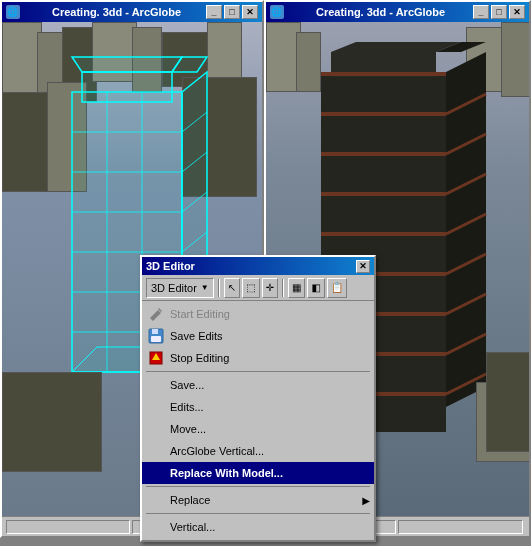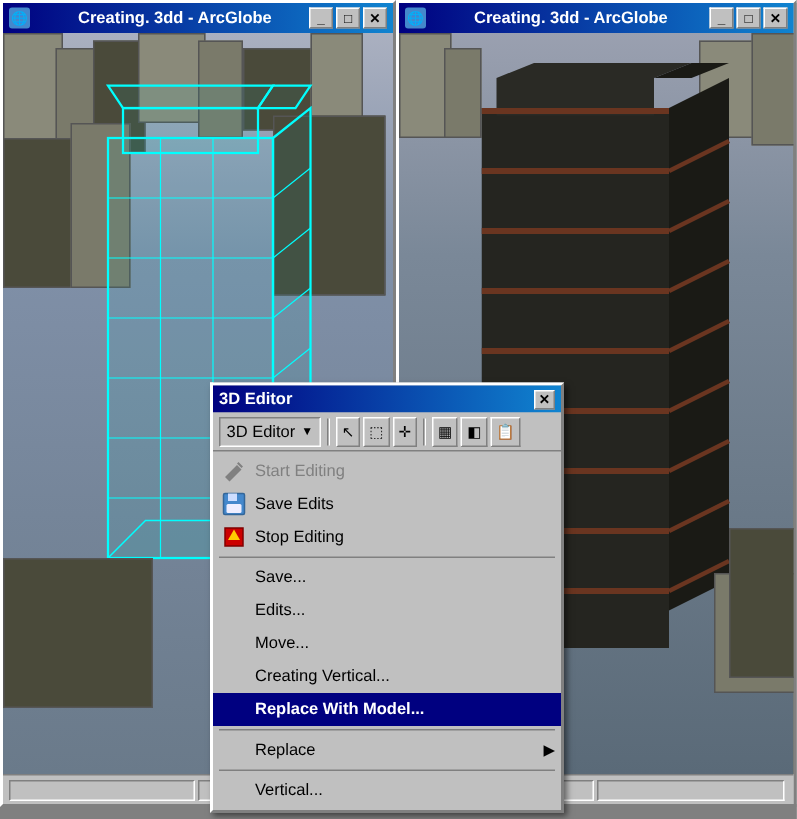--- a/index.html
+++ b/index.html
@@ -541,21 +541,21 @@
         <span class="menu-item-label">Edits...</span>
       </li>
 
       <li class="menu-item">
         <div class="menu-item-icon"></div>
         <span class="menu-item-label">Move...</span>
       </li>
 
       <li class="menu-item">
         <div class="menu-item-icon"></div>
-        <span class="menu-item-label">Creating Vertical...</span>
+        <span class="menu-item-label">ArcGlobe Vertical...</span>
       </li>
 
       <li class="menu-item highlighted">
         <div class="menu-item-icon"></div>
         <span class="menu-item-label">Replace With Model...</span>
       </li>
 
       <li class="menu-separator"></li>
 
       <li class="menu-item">

